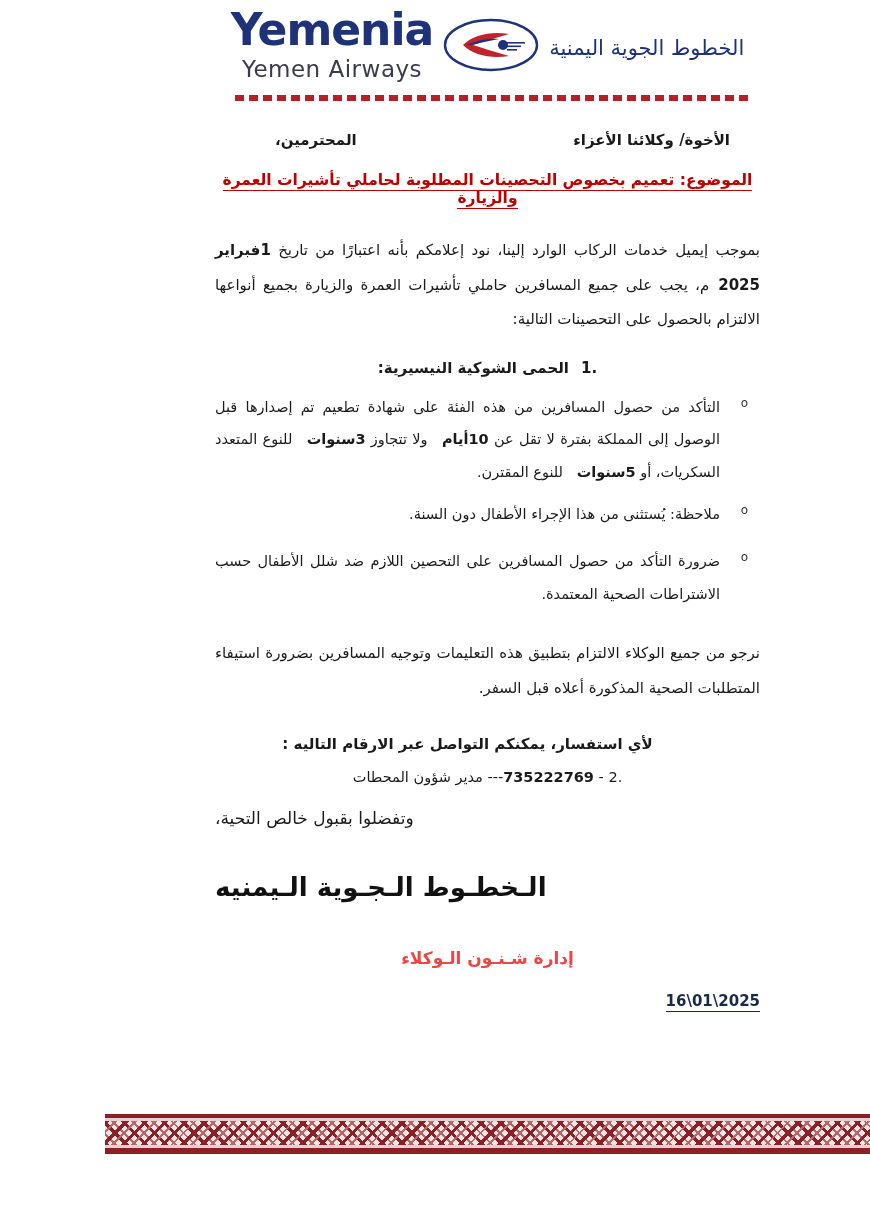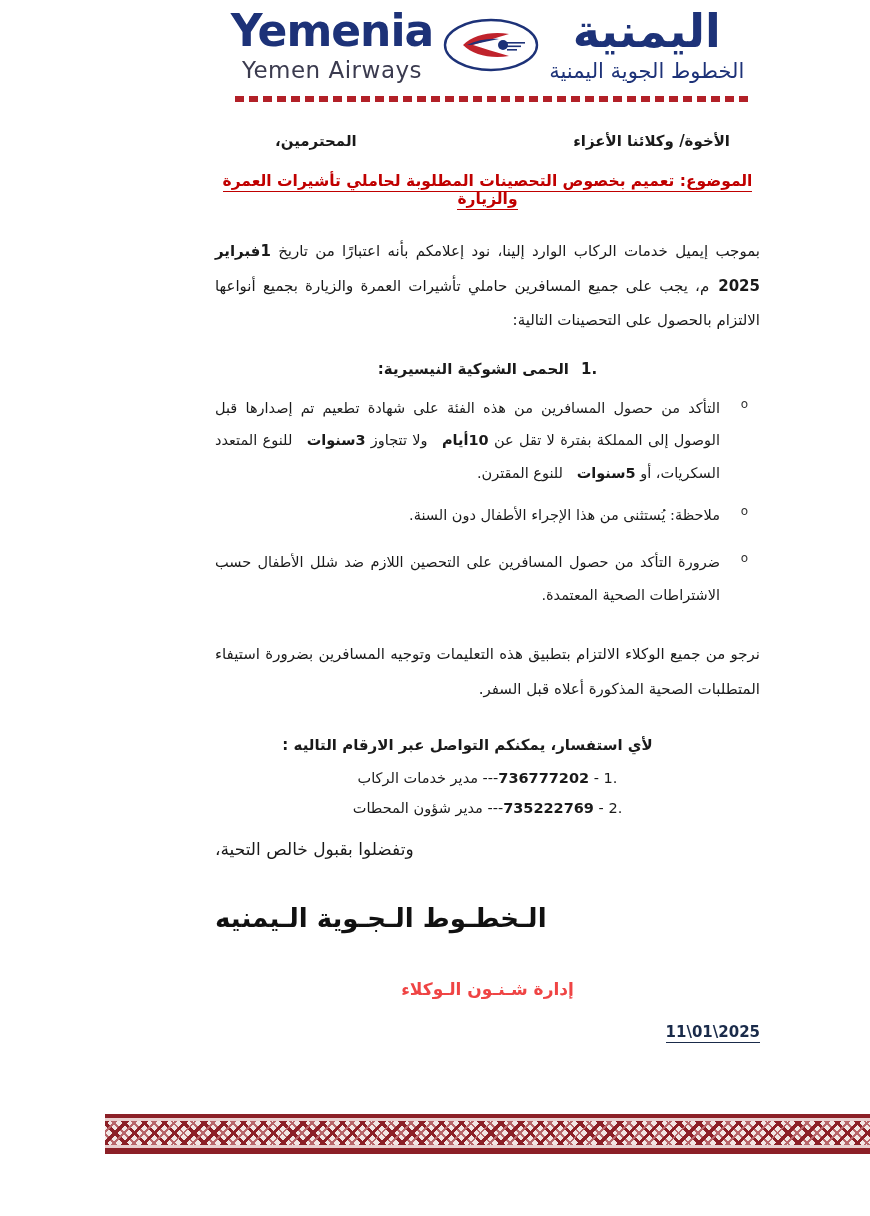--- a/index.html
+++ b/index.html
@@ -294,21 +294,20 @@
           <path d="M20 27 C30 17, 48 13, 66 16 C52 20, 40 24, 30 27 C40 30, 52 34, 66 38 C48 41, 30 37, 20 27 Z" fill="#c0232c"></path>
           <path d="M24 27 C34 22, 46 20, 56 21 C46 23, 36 25, 28 27 Z" fill="#1d3278"></path>
           <circle cx="60" cy="27" r="5" fill="#1d3278"></circle>
           <rect x="64" y="24" width="18" height="1.6" fill="#1d3278"></rect>
           <rect x="64" y="27.5" width="14" height="1.6" fill="#1d3278"></rect>
           <rect x="64" y="31" width="10" height="1.6" fill="#1d3278"></rect>
         </svg>
       </div>
 
       <div class="logo-arabic">
-        <div class="brand-ar">اليمنية</div>
         <div class="sub-ar">الخطوط الجوية اليمنية</div>
       </div>
     </div>
   </div>
 
   <div class="divider-wrap">
     <div class="dash-rule"></div>
   </div>
 
   <div class="content">
@@ -344,36 +343,31 @@
       <li class="bullet">
         <span>ضرورة التأكد من حصول المسافرين على التحصين اللازم ضد شلل الأطفال حسب الاشتراطات الصحية المعتمدة.</span>
       </li>
     </ul>
 
     <p class="para last-center">نرجو من جميع الوكلاء الالتزام بتطبيق هذه التعليمات وتوجيه المسافرين بضرورة استيفاء المتطلبات الصحية المذكورة أعلاه قبل السفر.</p>
 
     <div class="contact-head">لأي استفسار، يمكنكم التواصل عبر الارقام التاليه :</div>
     <ol class="contact-list">
       <li>
-        <span class="cidx">.1</span>
-        <span>-</span>
-        <span class="cnum">736777202</span><span>--- مدير خدمات الركاب</span>
-      </li>
-      <li>
         <span class="cidx">.2</span>
         <span>-</span>
         <span class="cnum">735222769</span><span>--- مدير شؤون المحطات</span>
       </li>
     </ol>
     <div class="closing">وتفضلوا بقبول خالص التحية،</div>
 
     <div class="sig-company">الـخطـوط الـجـوية الـيمنيه</div>
     <div class="sig-dept">إدارة شـنـون الـوكلاء</div>
     <div class="sig-date">
-      <span>11\01\2025</span>
+      <span>16\01\2025</span>
     </div>
   </div>
 
   <div class="footer-band">
     <div class="band-line-top"></div>
     <div class="band-thin"></div>
     <div class="band-pattern"></div>
     <div class="band-thin"></div>
     <div class="band-line-bottom"></div>
   </div>

